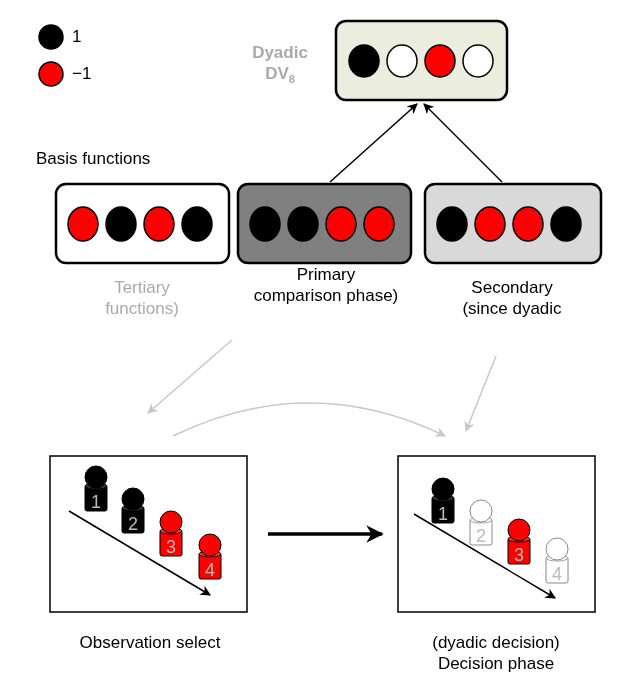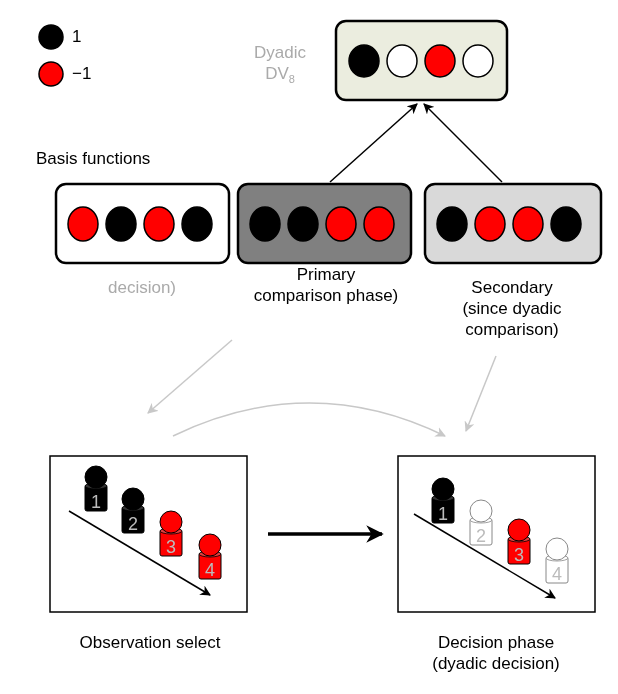--- a/index.html
+++ b/index.html
@@ -14,21 +14,21 @@
 
 <div class="abs" style="left:36px;top:24px;width:80px;height:70px;">
   <svg width="80" height="70">
     <circle cx="15" cy="13" r="12" fill="#000" stroke="#000" stroke-width="1.5"></circle>
     <circle cx="15" cy="50" r="12" fill="#ff0000" stroke="#000" stroke-width="1.5"></circle>
   </svg>
   <span class="abs txt" style="left:36px;top:2px;">1</span>
   <span class="abs txt" style="left:36px;top:39px;">−1</span>
 </div>
 
-<div class="abs txt grey" style="left:240px;top:42px;width:80px;">
+<div class="abs txt grey" style="left:240px;top:42px;width:80px;font-weight:bold;">
   <div>Dyadic</div>
   <div><span>DV</span><sub style="font-size:11px;">8</sub></div>
 </div>
 
 <div class="abs txt" style="left:36px;top:148px;text-align:right;">Basis functions</div>
 
 <svg id="diagram" width="618" height="694">
   <defs>
     <marker id="arrBlack" viewBox="0 0 10 10" refX="9" refY="5" markerWidth="7" markerHeight="7" orient="auto-start-reverse">
       <path d="M0,0 L10,5 L0,10 L3,5 z" fill="#000"></path>
@@ -130,29 +130,29 @@
       <g>
         <rect x="546" y="557" width="22" height="26" rx="2" fill="#ffffff" stroke="#888" stroke-width="1"></rect>
         <ellipse cx="557" cy="558" rx="11" ry="3" fill="#fff" stroke="#888" stroke-width="0.8"></ellipse>
         <circle cx="557" cy="549" r="11" fill="#ffffff" stroke="#888" stroke-width="1"></circle>
         <text x="557" y="580" text-anchor="middle" font-size="18" fill="#bbbbbb" font-family="Liberation Sans, sans-serif">4</text>
       </g>
     </g>
 </svg>
 
 <div class="abs txt grey" style="left:52px;top:277px;width:180px;">
-  <div>decision)</div>
+  <div>Tertiary</div>
+  <div>functions)</div>
 </div>
 <div class="abs txt" style="left:226px;top:264px;width:200px;text-align:center;">
   <div>Primary</div>
   <div>comparison phase)</div>
 </div>
 <div class="abs txt" style="left:412px;top:277px;width:200px;text-align:center;">
   <div>Secondary</div>
   <div>(since dyadic</div>
-  <div>comparison)</div>
 </div>
 
 <div class="abs txt" style="left:40px;top:632px;width:220px;">Observation select</div>
 <div class="abs txt" style="left:386px;top:632px;width:220px;">
+  <div>(dyadic decision)</div>
   <div>Decision phase</div>
-  <div>(dyadic decision)</div>
 </div>
 
 </body></html>

